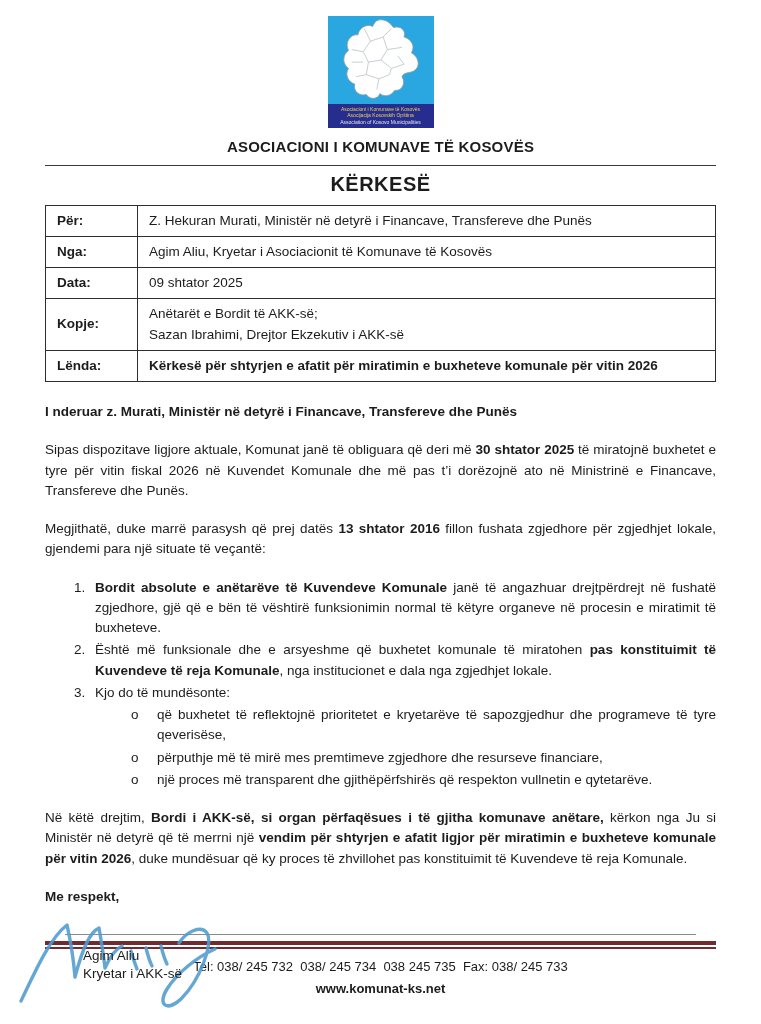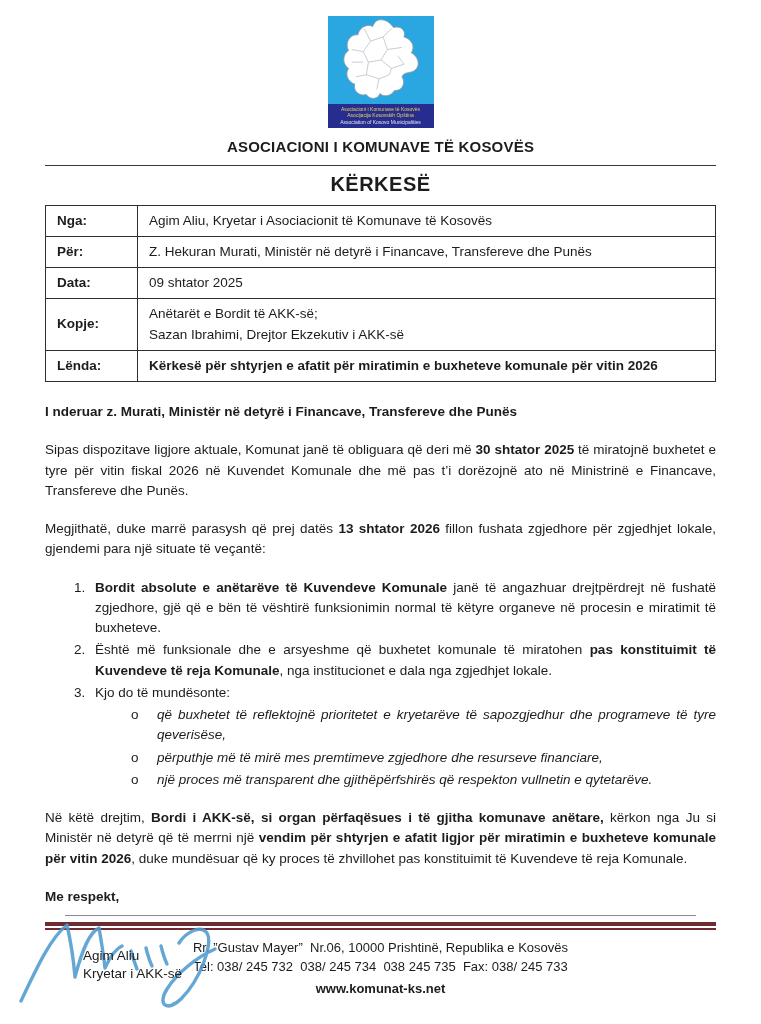--- a/index.html
+++ b/index.html
@@ -33,21 +33,21 @@
   tr.subject td.value { font-weight:bold; }
   
   .body-text { margin-top:20px; text-align:justify; }
   .salutation { margin-bottom:18px; text-align:left;font-weight:bold; }
   .para { margin-bottom:18px; }
   ol.main-list { margin:0 0 18px 30px; padding-left:14px; }
   ol.main-list > li { padding-left:6px; margin-bottom:2px; text-align:justify; }
   .sub-list { margin:2px 0 0 28px; }
   .sub-item { display:flex; margin-bottom:2px; }
   .sub-item .marker { width:34px; flex:0 0 34px; text-align:left; padding-left:8px; }
-  .sub-item .sub-text { flex:1; text-align:justify;font-style:italic; }
+  .sub-item .sub-text { flex:1; text-align:justify; }
   .closing { font-weight:bold; margin-top:16px; }
   
   .sig-block { position:relative; height:108px; margin-top:4px; }
   .sig-svg { position:absolute; left:-28px; top:-6px; }
   .sig-name { position:absolute; left:38px; top:36px; font-weight:normal; line-height:1.35; }
   
   .footer { margin-top:auto; padding-bottom:26px; }
   .footer-thin-rule { border:none; border-top:1.5px solid #8a8a8a; width:94%; margin:0 auto; }
   .footer-maroon-rule { margin-top:6px; height:8px; border-top:4px solid #6f2b30; border-bottom:2px solid #6f2b30; }
   .footer-lines { text-align:center; margin-top:8px; font-size:13px; }
@@ -85,26 +85,26 @@
       </div>
     </div>
     <div class="org-name">ASOCIACIONI I KOMUNAVE TË KOSOVËS</div>
     <hr class="header-rule">
     <div class="doc-title">KËRKESË</div>
   </div>
 
   <table class="meta">
     <tbody>
       <tr>
+        <td class="label">Për:</td>
+        <td class="value">Z. Hekuran Murati, Ministër në detyrë i Financave, Transfereve dhe Punës</td>
+      </tr>
+      <tr>
         <td class="label">Nga:</td>
         <td class="value">Agim Aliu, Kryetar i Asociacionit të Komunave të Kosovës</td>
-      </tr>
-      <tr>
-        <td class="label">Për:</td>
-        <td class="value">Z. Hekuran Murati, Ministër në detyrë i Financave, Transfereve dhe Punës</td>
       </tr>
       <tr>
         <td class="label">Data:</td>
         <td class="value">09 shtator 2025</td>
       </tr>
       <tr>
         <td class="label">Kopje:</td>
         <td class="value">
           <div>Anëtarët e Bordit të AKK-së;</div>
           <div>Sazan Ibrahimi, Drejtor Ekzekutiv i AKK-së</div>
@@ -113,21 +113,21 @@
       <tr class="subject">
         <td class="label">Lënda:</td>
         <td class="value">Kërkesë për shtyrjen e afatit për miratimin e buxheteve komunale për vitin 2026</td>
       </tr>
     </tbody>
   </table>
 
   <div class="body-text">
     <p class="salutation">I nderuar z. Murati, Ministër në detyrë i Financave, Transfereve dhe Punës</p>
     <p class="para"><span>Sipas dispozitave ligjore aktuale, Komunat janë të obliguara që deri më </span><b>30 shtator 2025</b><span> të miratojnë buxhetet e tyre për vitin fiskal 2026 në Kuvendet Komunale dhe më pas t’i dorëzojnë ato në Ministrinë e Financave, Transfereve dhe Punës.</span></p>
-    <p class="para"><span>Megjithatë, duke marrë parasysh që prej datës </span><b>13 shtator 2026</b><span> fillon fushata zgjedhore për zgjedhjet lokale, gjendemi para një situate të veçantë:</span></p>
+    <p class="para"><span>Megjithatë, duke marrë parasysh që prej datës </span><b>13 shtator 2016</b><span> fillon fushata zgjedhore për zgjedhjet lokale, gjendemi para një situate të veçantë:</span></p>
 
     <ol class="main-list">
       <li><b>Bordit absolute e anëtarëve të Kuvendeve Komunale</b><span> janë të angazhuar drejtpërdrejt në fushatë zgjedhore, gjë që e bën të vështirë funksionimin normal të këtyre organeve në procesin e miratimit të buxheteve.</span></li>
       <li><span>Është më funksionale dhe e arsyeshme që buxhetet komunale të miratohen </span><b>pas konstituimit të Kuvendeve të reja Komunale</b><span>, nga institucionet e dala nga zgjedhjet lokale.</span></li>
       <li>
         <span>Kjo do të mundësonte:</span>
         <div class="sub-list">
           <div class="sub-item">
             <span class="marker">o</span>
             <span class="sub-text">që buxhetet të reflektojnë prioritetet e kryetarëve të sapozgjedhur dhe programeve të tyre qeverisëse,</span>
@@ -161,19 +161,18 @@
     <div class="sig-name">
       <div>Agim Aliu</div>
       <div>Kryetar i AKK-së</div>
     </div>
   </div>
 
   <div class="footer">
     <hr class="footer-thin-rule">
     <div class="footer-maroon-rule"></div>
     <div class="footer-lines">
-      <div>Rr. ”Gustav Mayer”  Nr.06, 10000 Prishtinë, Republika e Kosovës</div>
       <div>Tel: 038/ 245 732  038/ 245 734  038 245 735  Fax: 038/ 245 733</div>
       <div class="footer-website">www.komunat-ks.net</div>
     </div>
   </div>
 
 </div>
 
 </body></html>

